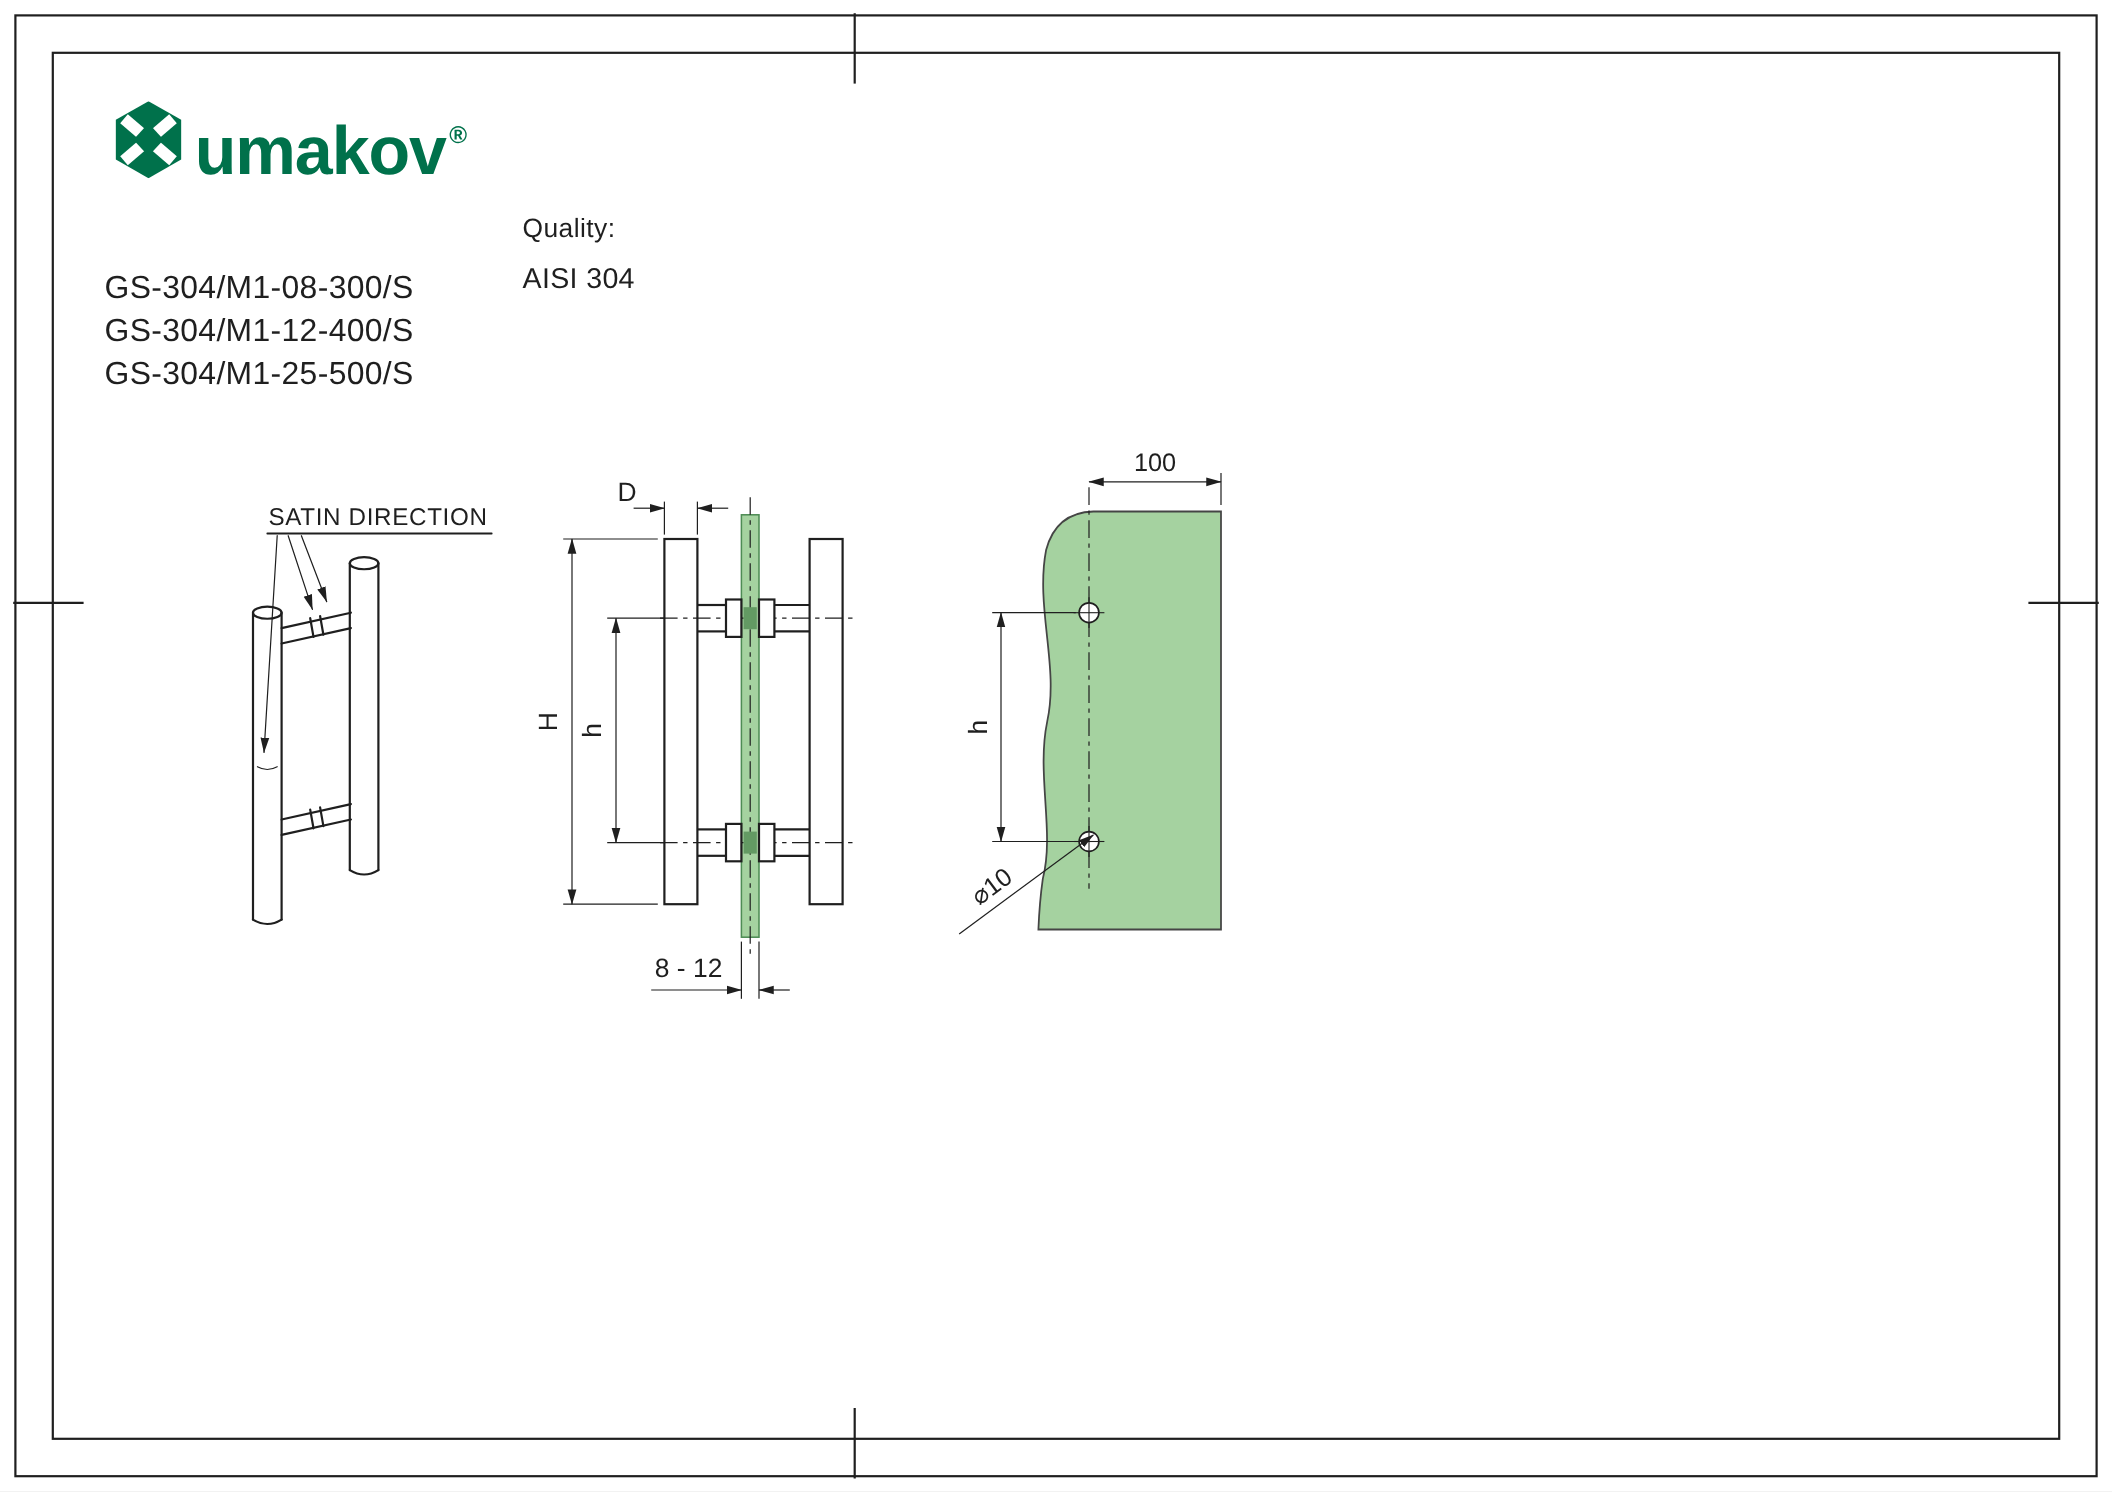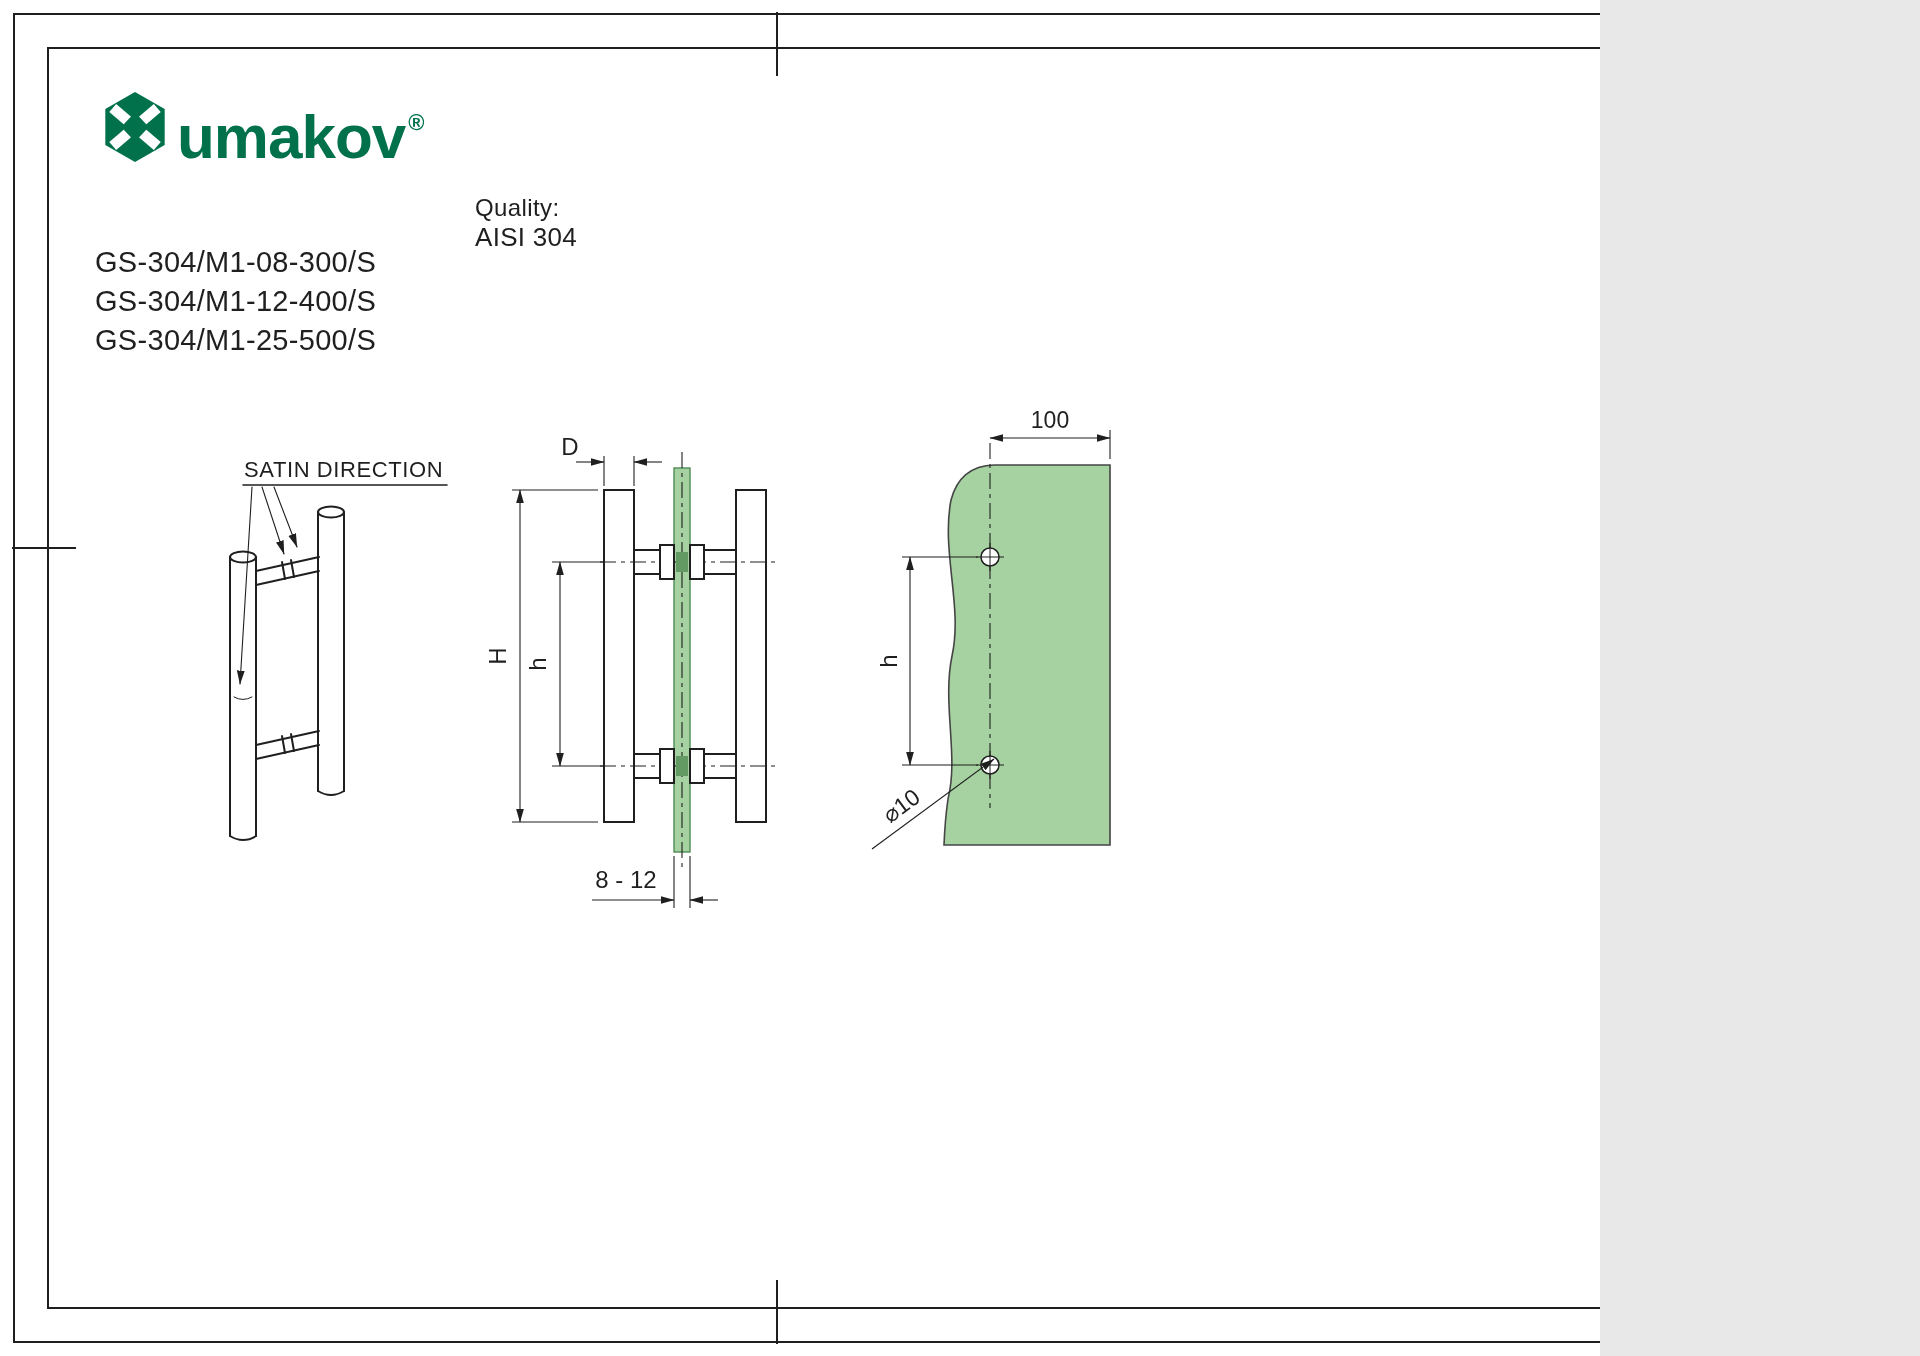--- a/index.html
+++ b/index.html
@@ -1,40 +1,39 @@
 <!DOCTYPE html>
 <html><head>
 <meta charset="utf-8">
 <style>
   html,body{margin:0;padding:0;background:#e8e8e8;}
   .page{
     position:relative;
-    width:1580px;height:1356px;
+    width:1920px;height:1356px;
     background:#ffffff;
     font-family:"Liberation Sans", sans-serif;
     color:#1f1f1f;
     overflow:hidden;
-    padding-left:20px;
   }
 
   
   .logo{position:absolute;left:103px;top:90px;display:flex;align-items:flex-start;}
   .logo-icon{display:block;margin-top:2px;}
   .logo-text-wrap{margin-left:10px;line-height:66px;white-space:nowrap;}
   .logo-text{font-size:62px;font-weight:bold;color:#00714B;letter-spacing:-1px;}
   .logo-reg{font-size:22px;font-weight:bold;color:#00714B;vertical-align:28px;margin-left:3px;}
 
   
   .codes{position:absolute;left:95px;top:243px;}
   .code{font-size:29px;line-height:39px;letter-spacing:.3px;}
 
   
   .quality{position:absolute;left:475px;top:194px;}
   .quality-label{font-size:24px;letter-spacing:.4px;}
-  .quality-value{font-size:26px;letter-spacing:.3px;text-align:right;}
+  .quality-value{font-size:26px;margin-top:16px;letter-spacing:.3px;text-align:right;}
 
   
   svg.drawing{position:absolute;left:0;top:0;}
   .part{fill:#ffffff;stroke:#1f1f1f;stroke-width:2;}
   .ln{stroke:#1f1f1f;stroke-width:2;fill:none;}
   .cl{stroke:#1f1f1f;stroke-width:1.1;fill:none;stroke-dasharray:16 5 4 5;}
   .ext{stroke:#1f1f1f;stroke-width:1.1;fill:none;}
   .dim{stroke:#1f1f1f;stroke-width:1.1;fill:none;}
   .thin{stroke:#1f1f1f;stroke-width:1;fill:none;}
   .frame{fill:none;stroke:#1f1f1f;stroke-width:2;}

